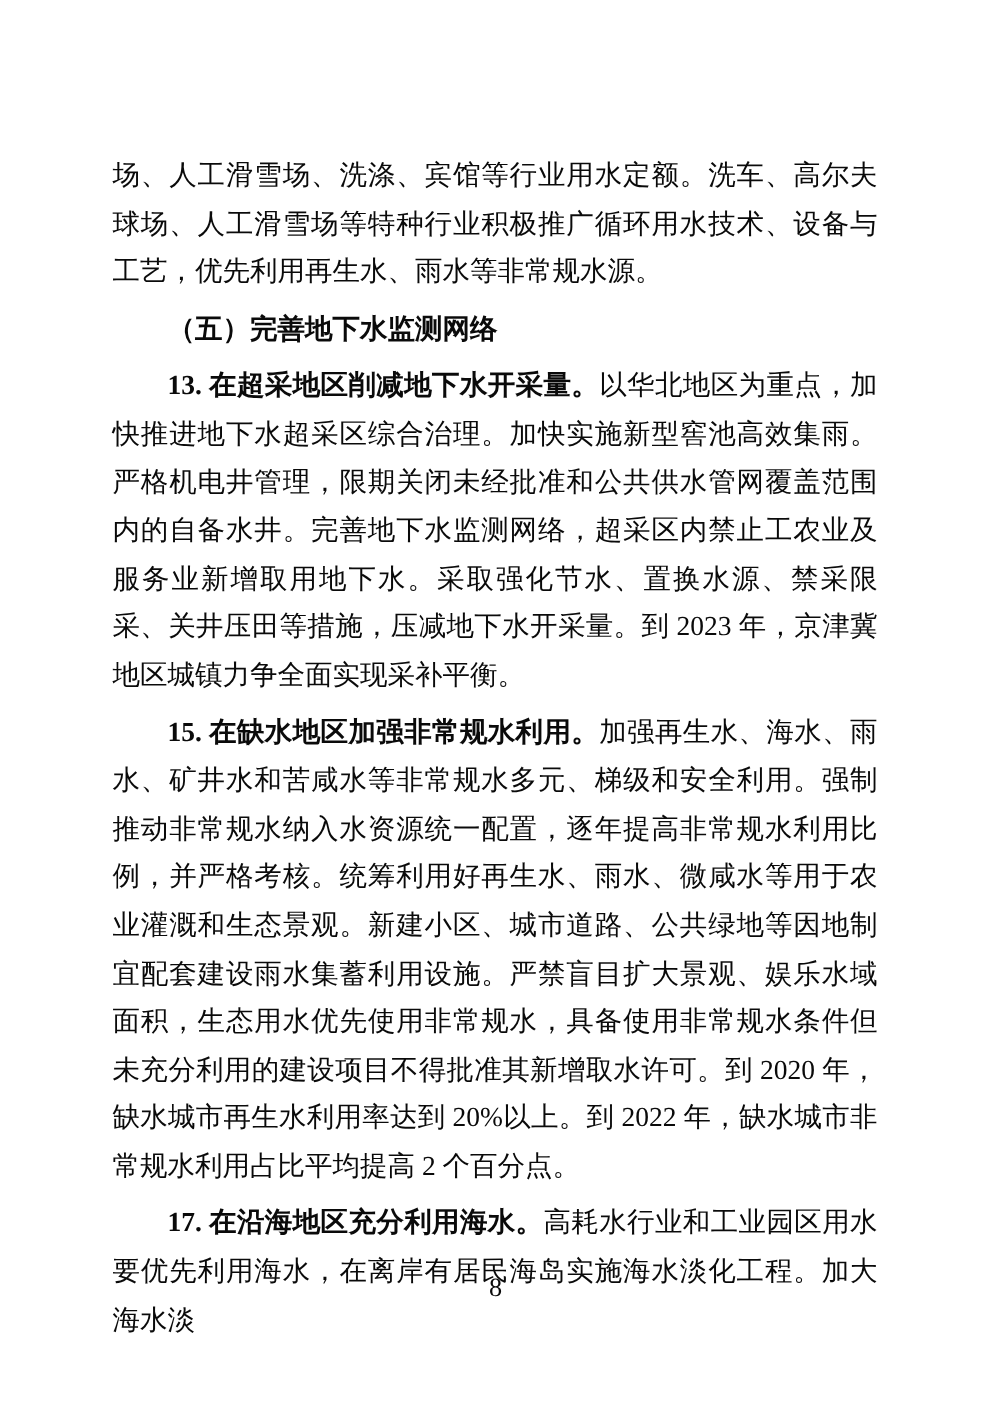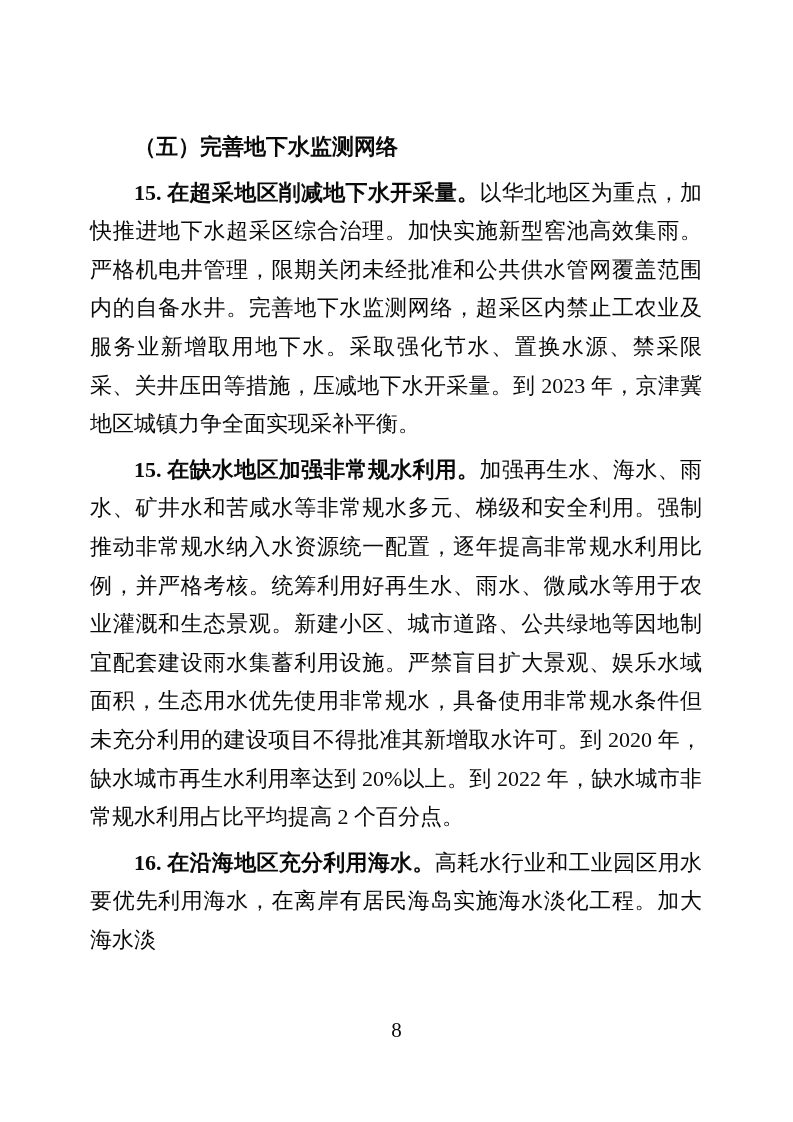--- a/index.html
+++ b/index.html
@@ -61,27 +61,28 @@
     font-size: 21px;
     color: #0a0a0a;
   }
 </style>
 </head>
 <body>
 
 <div class="page">
   <div class="content">
 
+    <p class="para no-indent">场、人工滑雪场、洗涤、宾馆等行业用水定额。洗车、高尔夫球场、人工滑雪场等特种行业积极推广循环用水技术、设备与工艺，优先利用再生水、雨水等非常规水源。</p>
 
     <h3 class="section-heading">（五）完善地下水监测网络</h3>
 
-    <p class="para indented"><span class="lead">15. 在超采地区削减地下水开采量。</span><span>以华北地区为重点，加快推进地下水超采区综合治理。加快实施新型窖池高效集雨。严格机电井管理，限期关闭未经批准和公共供水管网覆盖范围内的自备水井。完善地下水监测网络，超采区内禁止工农业及服务业新增取用地下水。采取强化节水、置换水源、禁采限采、关井压田等措施，压减地下水开采量。到 2023 年，京津冀地区城镇力争全面实现采补平衡。</span></p>
+    <p class="para indented"><span class="lead">13. 在超采地区削减地下水开采量。</span><span>以华北地区为重点，加快推进地下水超采区综合治理。加快实施新型窖池高效集雨。严格机电井管理，限期关闭未经批准和公共供水管网覆盖范围内的自备水井。完善地下水监测网络，超采区内禁止工农业及服务业新增取用地下水。采取强化节水、置换水源、禁采限采、关井压田等措施，压减地下水开采量。到 2023 年，京津冀地区城镇力争全面实现采补平衡。</span></p>
 
     <p class="para indented"><span class="lead">15. 在缺水地区加强非常规水利用。</span><span>加强再生水、海水、雨水、矿井水和苦咸水等非常规水多元、梯级和安全利用。强制推动非常规水纳入水资源统一配置，逐年提高非常规水利用比例，并严格考核。统筹利用好再生水、雨水、微咸水等用于农业灌溉和生态景观。新建小区、城市道路、公共绿地等因地制宜配套建设雨水集蓄利用设施。严禁盲目扩大景观、娱乐水域面积，生态用水优先使用非常规水，具备使用非常规水条件但未充分利用的建设项目不得批准其新增取水许可。到 2020 年，缺水城市再生水利用率达到 20%以上。到 2022 年，缺水城市非常规水利用占比平均提高 2 个百分点。</span></p>
 
-    <p class="para indented"><span class="lead">16. 在沿海地区充分利用海水。</span><span>高耗水行业和工业园区用水要优先利用海水，在离岸有居民海岛实施海水淡化工程。加大海水淡</span></p>
+    <p class="para indented"><span class="lead">17. 在沿海地区充分利用海水。</span><span>高耗水行业和工业园区用水要优先利用海水，在离岸有居民海岛实施海水淡化工程。加大海水淡</span></p>
 
   </div>
 
   <div class="footer">
     <span class="page-number">8</span>
   </div>
 </div>
 
 </body></html>

